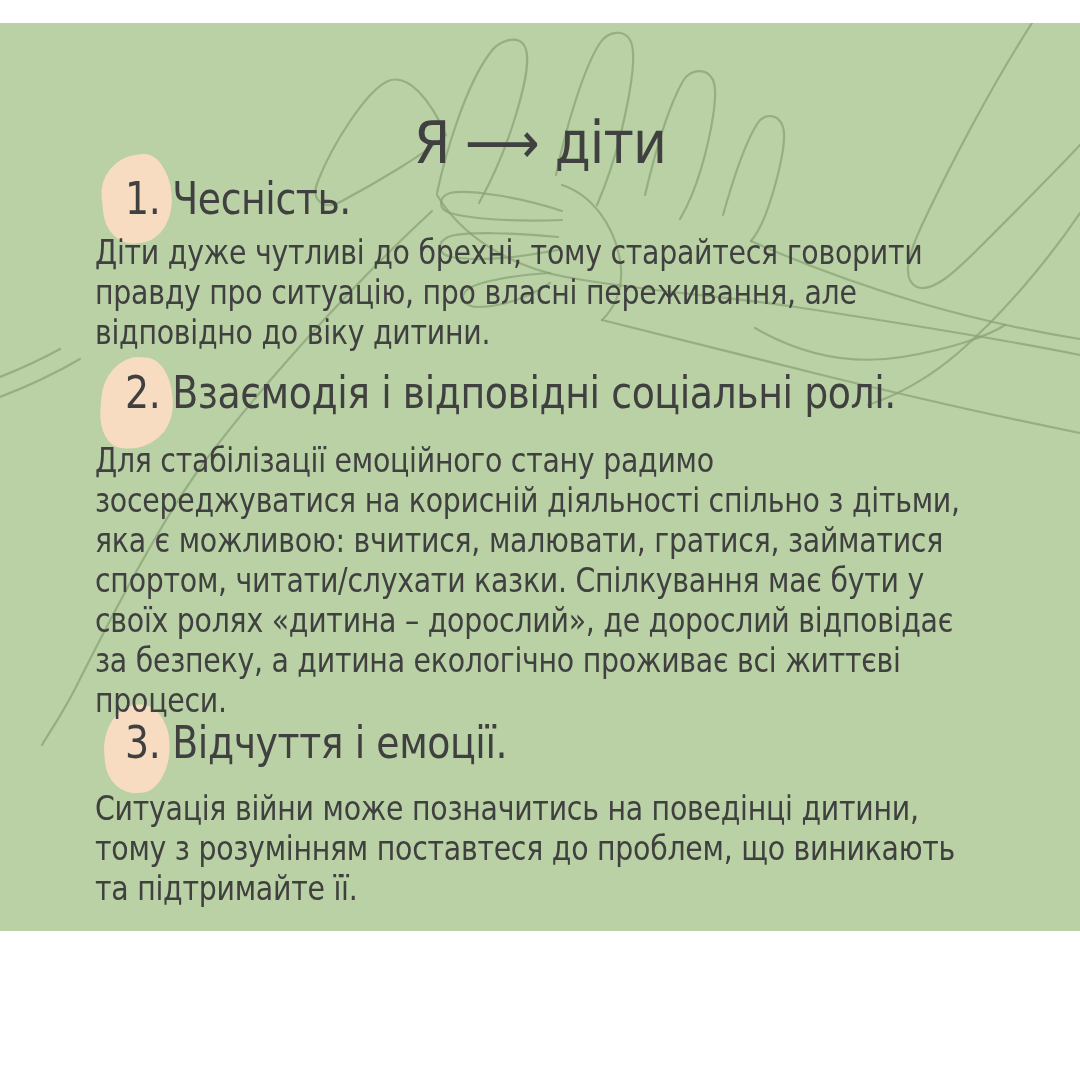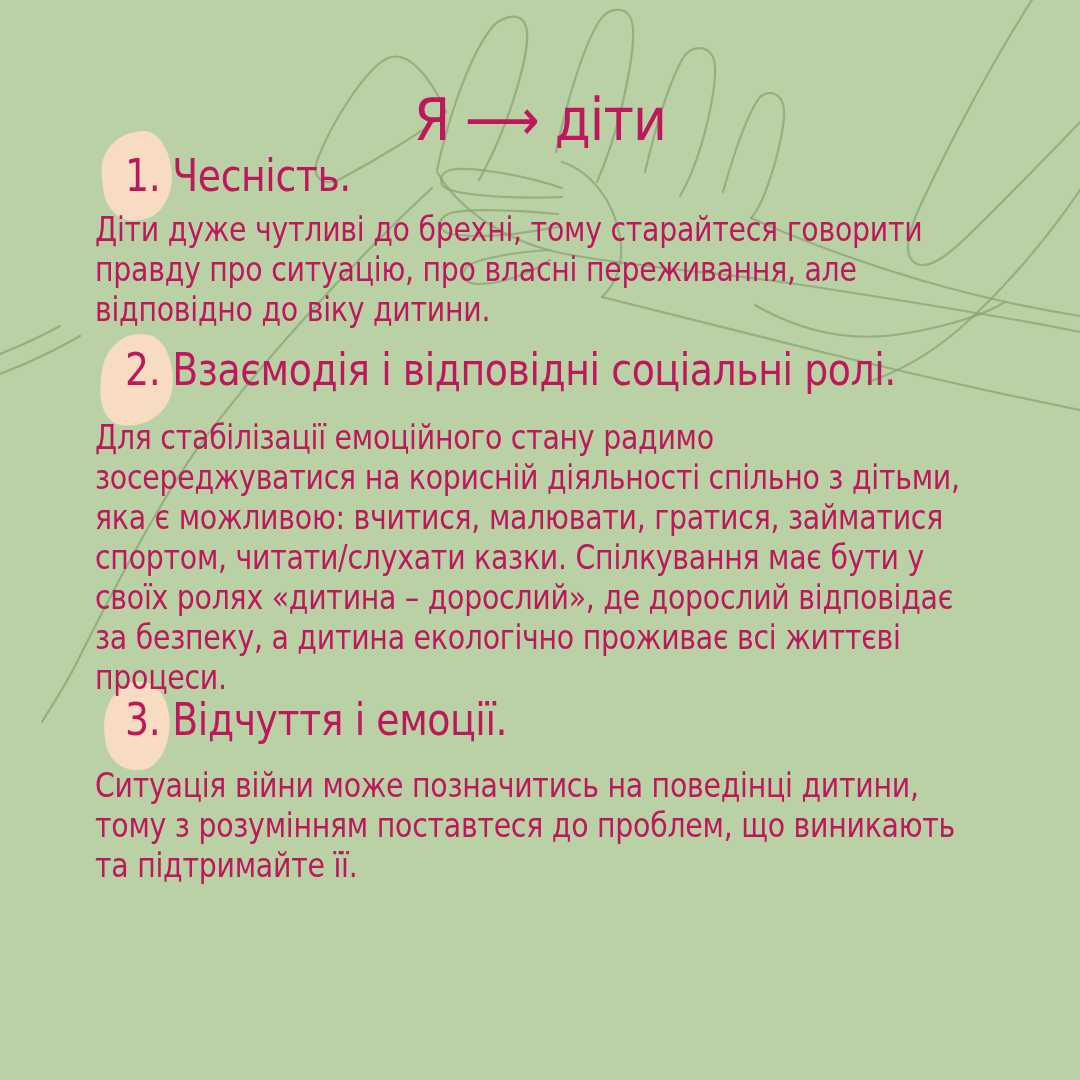--- a/index.html
+++ b/index.html
@@ -1,24 +1,25 @@
 <!DOCTYPE html>
 <html><head>
 <meta charset="utf-8">
 <style>
   html, body { margin: 0; padding: 0; }
   body { font-family: "DejaVu Sans", "Liberation Sans", sans-serif; }
 
   .canvas {
     position: relative;
     width: 1080px;
-    height: 1080px;
+    height: 908px;
     background: #b9d1a5;
     overflow: hidden;
-    color: #be185d;
+    color: #404040;
+    margin-top: 23px;
   }
 
   .art {
     position: absolute;
     left: 0; top: 0;
     width: 1080px; height: 1080px;
   }
   .art path {
     fill: none;
     stroke: #8aa376;

